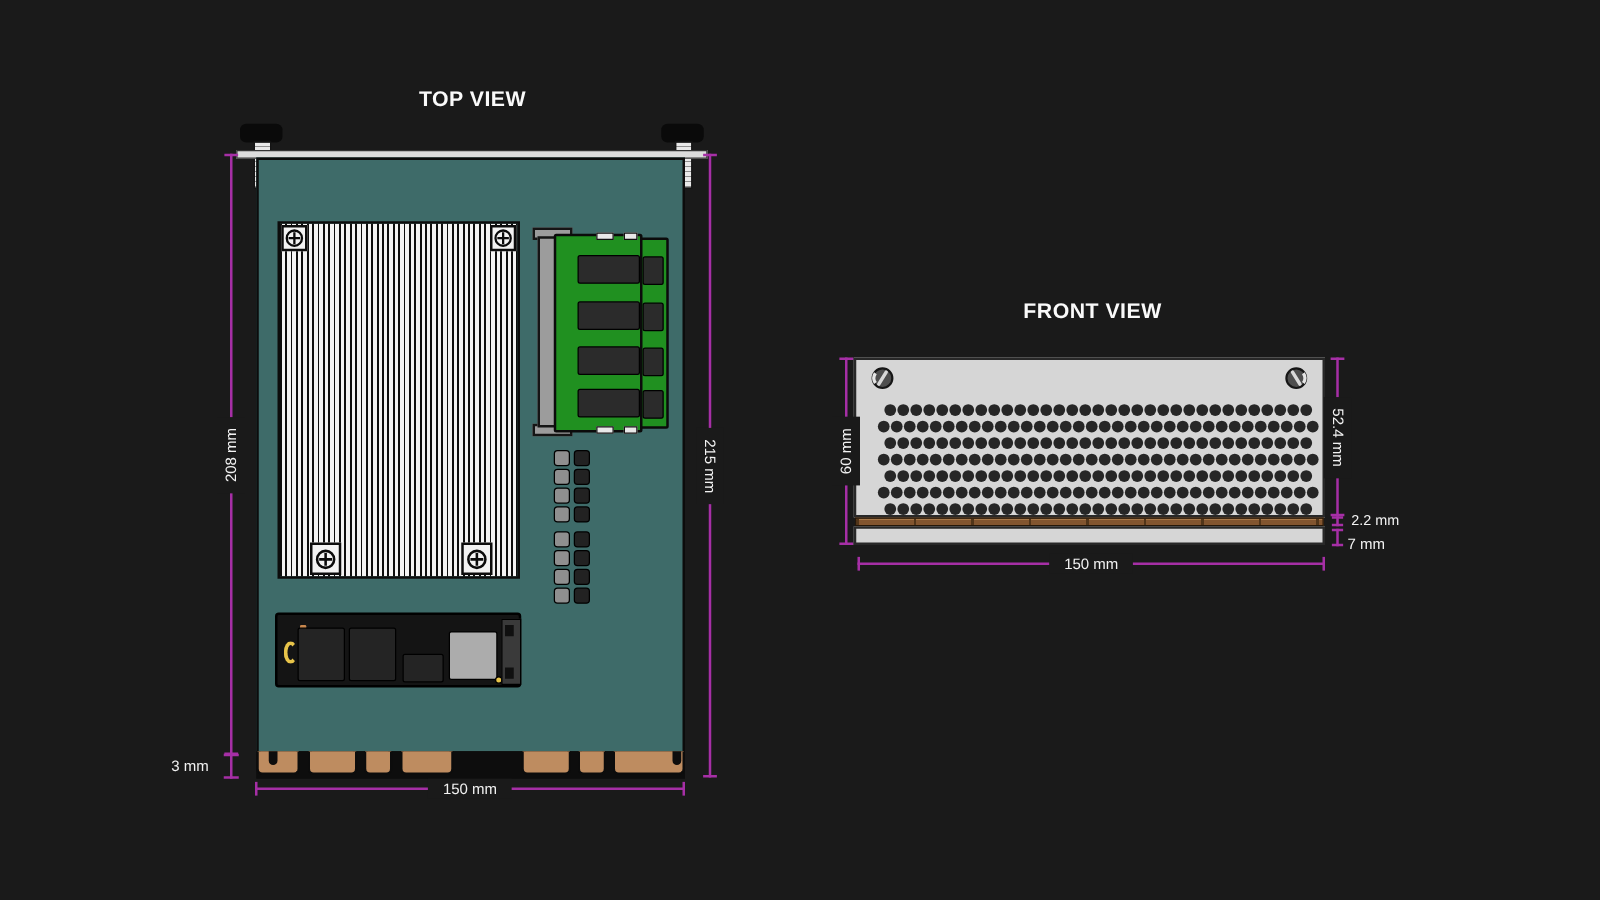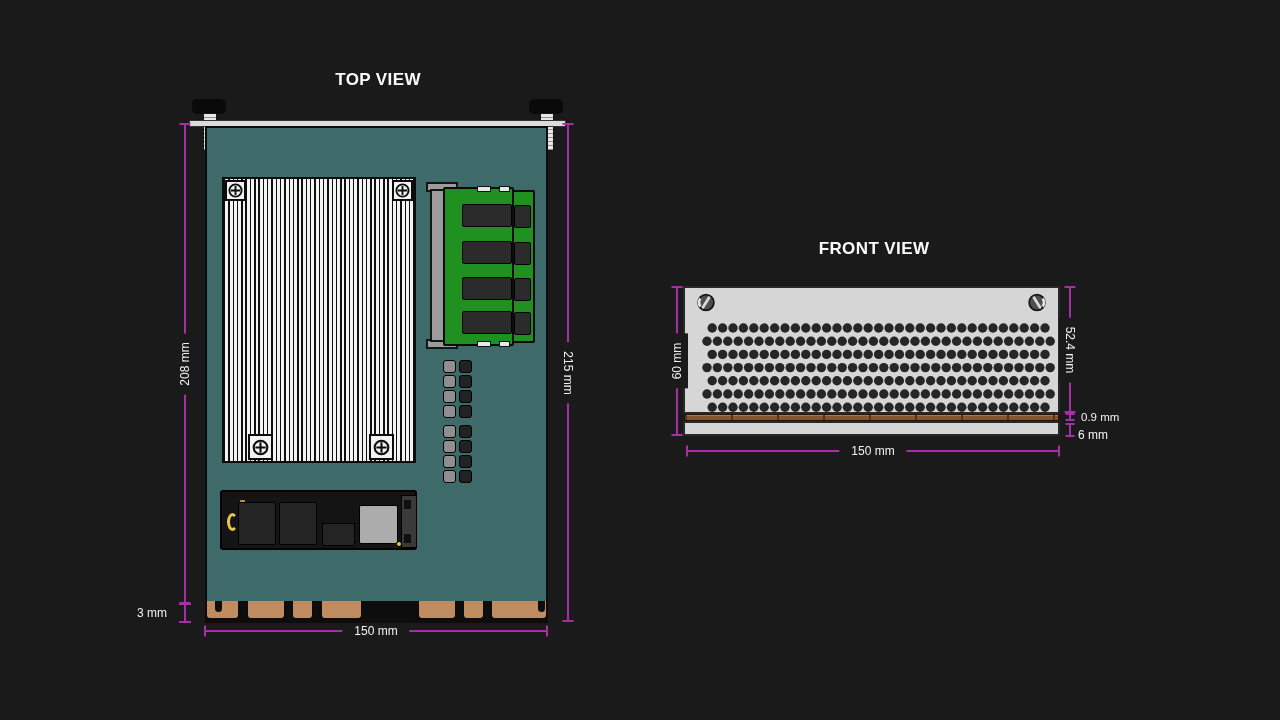--- a/index.html
+++ b/index.html
@@ -480,27 +480,27 @@
       <div class="line"></div>
         <div class="cap top"></div>
         <div class="cap bot"></div>
       <span class="lbl">52.4 mm</span>
     </div>
     <div class="abs dim-v" style="left:425px;top:413px;width:9px;height:8px;">
       <div class="line"></div>
         <div class="cap top" style="width:9px;"></div>
         <div class="cap bot" style="width:9px;"></div>
     </div>
-    <span class="side-lbl" style="left:441px;top:411px;font-size:11.5px;">0.9 mm</span>
+    <span class="side-lbl" style="left:441px;top:411px;font-size:11.5px;">2.2 mm</span>
     <div class="abs dim-v" style="left:425px;top:423px;width:9px;height:14px;">
       <div class="line"></div>
         <div class="cap top" style="width:9px;"></div>
         <div class="cap bot" style="width:9px;"></div>
     </div>
-    <span class="side-lbl" style="left:438px;top:428px;">6 mm</span>
+    <span class="side-lbl" style="left:438px;top:428px;">7 mm</span>
     <div class="abs dim-h" style="left:46px;top:445px;width:374px;height:12px;">
       <div class="line"></div>
         <div class="cap l"></div>
         <div class="cap r"></div>
       <span class="lbl">150 mm</span>
     </div>
   </div>
 </div>
 
 </body></html>

